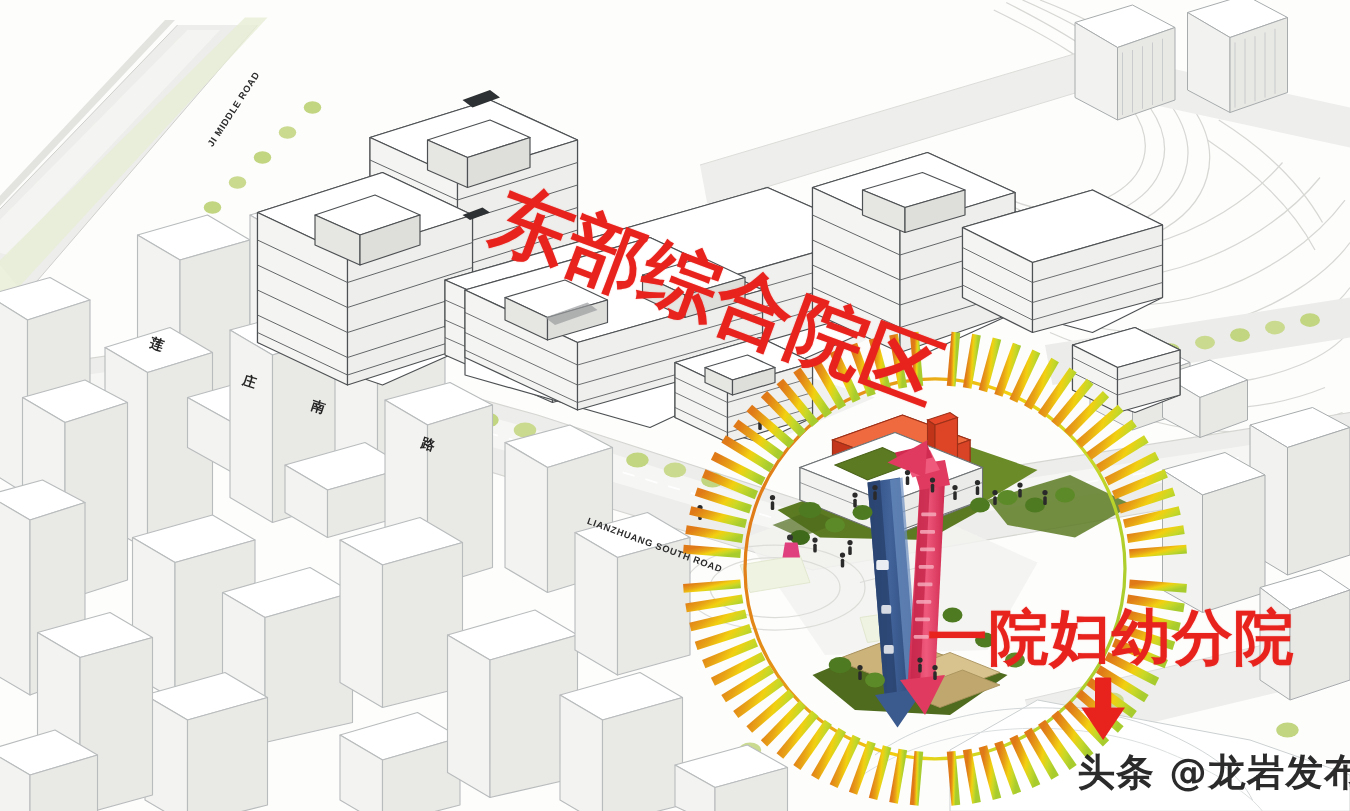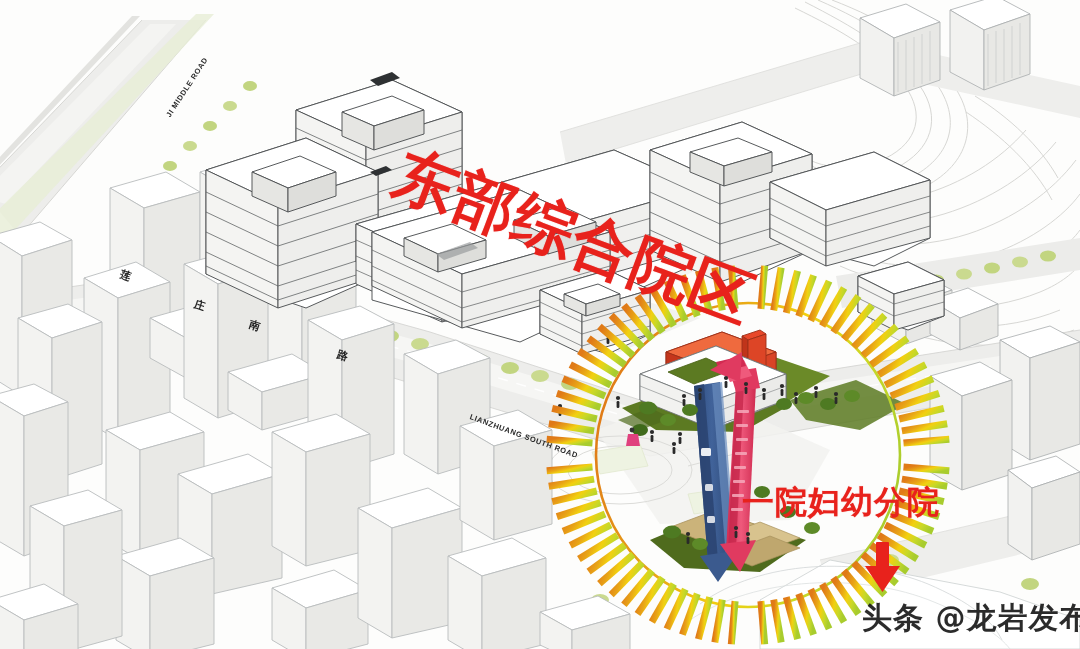--- a/index.html
+++ b/index.html
@@ -22,21 +22,21 @@
     line-height:1;
     text-shadow:0 0 1px rgba(232,34,28,.45);
     letter-spacing:1px;
     pointer-events:none;
   }
   #label-east{
     left:408px;top:142px;font-size:62px;
     transform:rotate(20.5deg);transform-origin:left top;
   }
   #label-branch{
-    left:742px;top:486px;font-size:32px;
+    left:742px;top:486px;font-size:48px;
     transform:rotate(0deg);transform-origin:left top;
   }
 
   
   #watermark{
     position:absolute;left:862px;top:598px;
     font-size:30px;font-weight:700;color:#1b1b1b;
     font-family:"DejaVu Sans","Liberation Sans",sans-serif;
     white-space:nowrap;letter-spacing:1px;
     opacity:.93;

